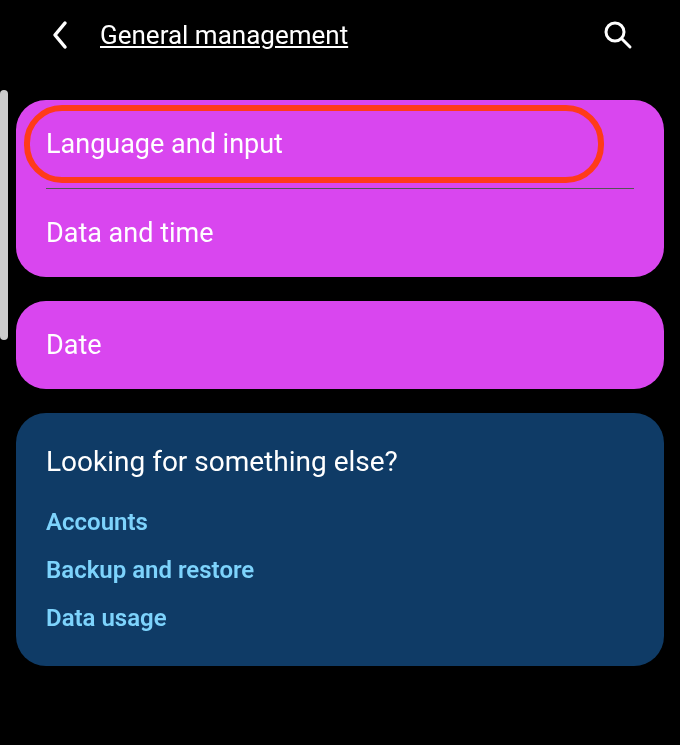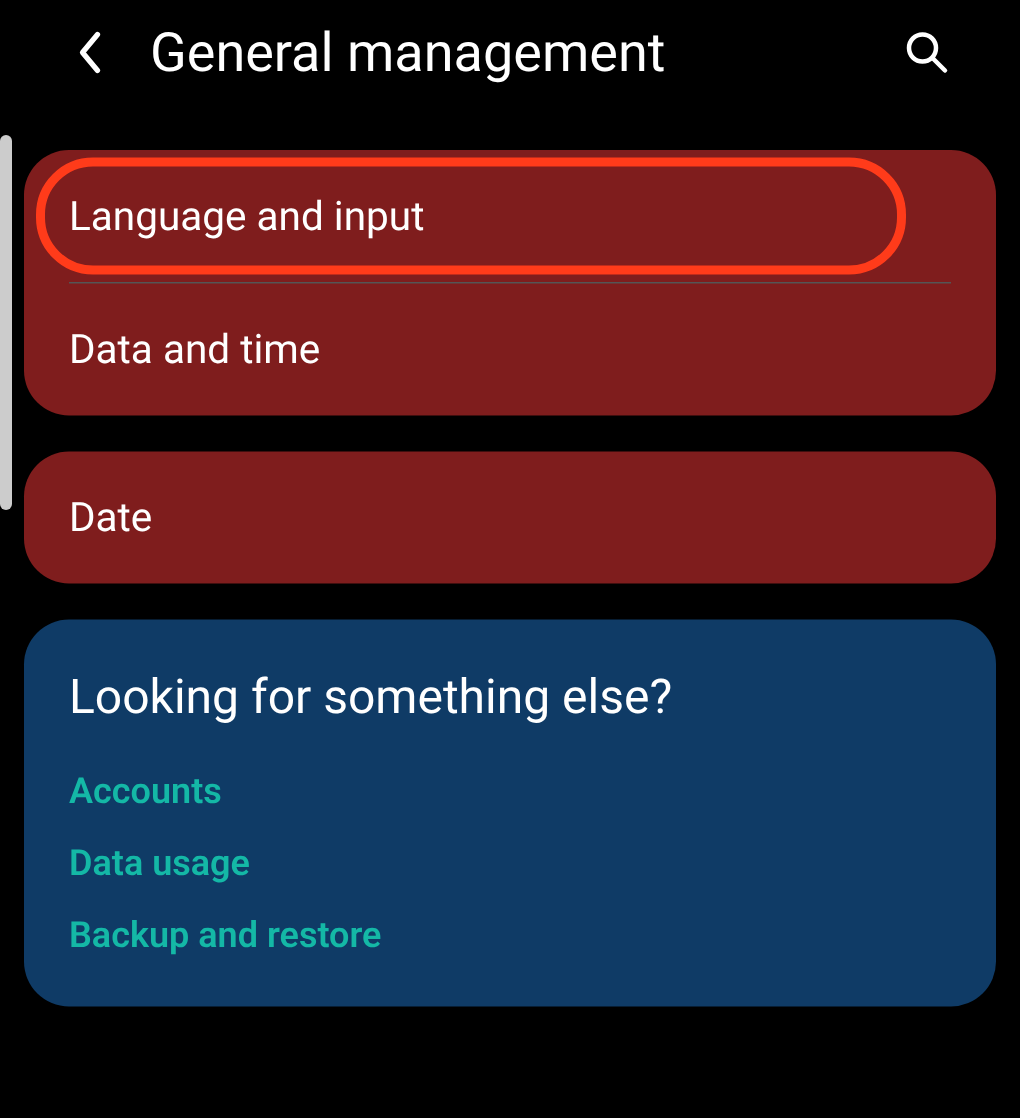--- a/index.html
+++ b/index.html
@@ -19,24 +19,25 @@
     }
     .back-btn {
       width: 40px;
       height: 40px;
       display: flex;
       align-items: center;
       justify-content: center;
       cursor: pointer;
     }
     .title {
-      font-size: 36px;
+      font-size: 26px;
       font-weight: 400;
       margin-left: 20px;
       flex: 1;
+      text-decoration: underline;
     }
     .search-btn {
       width: 44px;
       height: 44px;
       display: flex;
       align-items: center;
       justify-content: center;
       cursor: pointer;
       margin-right: 20px;
     }
@@ -44,21 +45,21 @@
       position: absolute;
       left: 0;
       top: 90px;
       width: 8px;
       height: 250px;
       background: #ccc;
       border-radius: 4px;
     }
     .content { padding: 30px 16px 0 16px; }
     .card {
-      background: #7f1d1d;
+      background: #d946ef;
       border-radius: 30px;
       margin-bottom: 24px;
       overflow: hidden;
     }
     .row {
       padding: 28px 30px;
       font-size: 27px;
       font-weight: 400;
       cursor: pointer;
       position: relative;
@@ -77,30 +78,30 @@
       border: 6px solid #ff3b1a;
       border-radius: 38px;
       pointer-events: none;
     }
     .suggestion-card {
       background: #0f3b66;
       border-radius: 30px;
       padding: 32px 30px 34px 30px;
     }
     .suggestion-title {
-      font-size: 32px;
+      font-size: 28px;
       font-weight: 400;
       color: #fff;
       margin-bottom: 30px;
     }
     .suggestion-link {
       display: block;
       font-size: 24px;
       font-weight: 600;
-      color: #14b8a6;
+      color: #7dd3fc;
       margin-bottom: 20px;
       cursor: pointer;
     }
     .suggestion-link:last-child { margin-bottom: 0; }
   </style>
 </head>
 <body>
 
 <div class="header">
   <div class="back-btn">
@@ -134,17 +135,17 @@
 
   <div class="card">
     <div class="row">
       <span>Date</span>
     </div>
   </div>
 
   <div class="suggestion-card">
     <div class="suggestion-title">Looking for something else?</div>
     <a class="suggestion-link">Accounts</a>
+    <a class="suggestion-link">Backup and restore</a>
     <a class="suggestion-link">Data usage</a>
-    <a class="suggestion-link">Backup and restore</a>
   </div>
 
 </div>
 
 </body></html>

